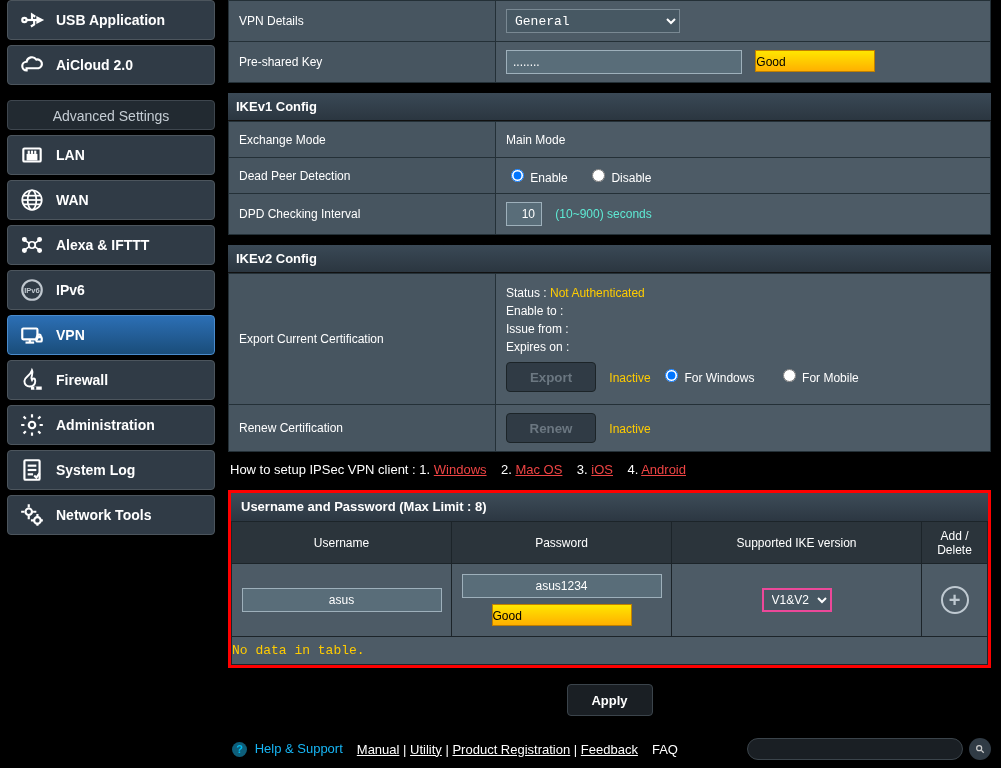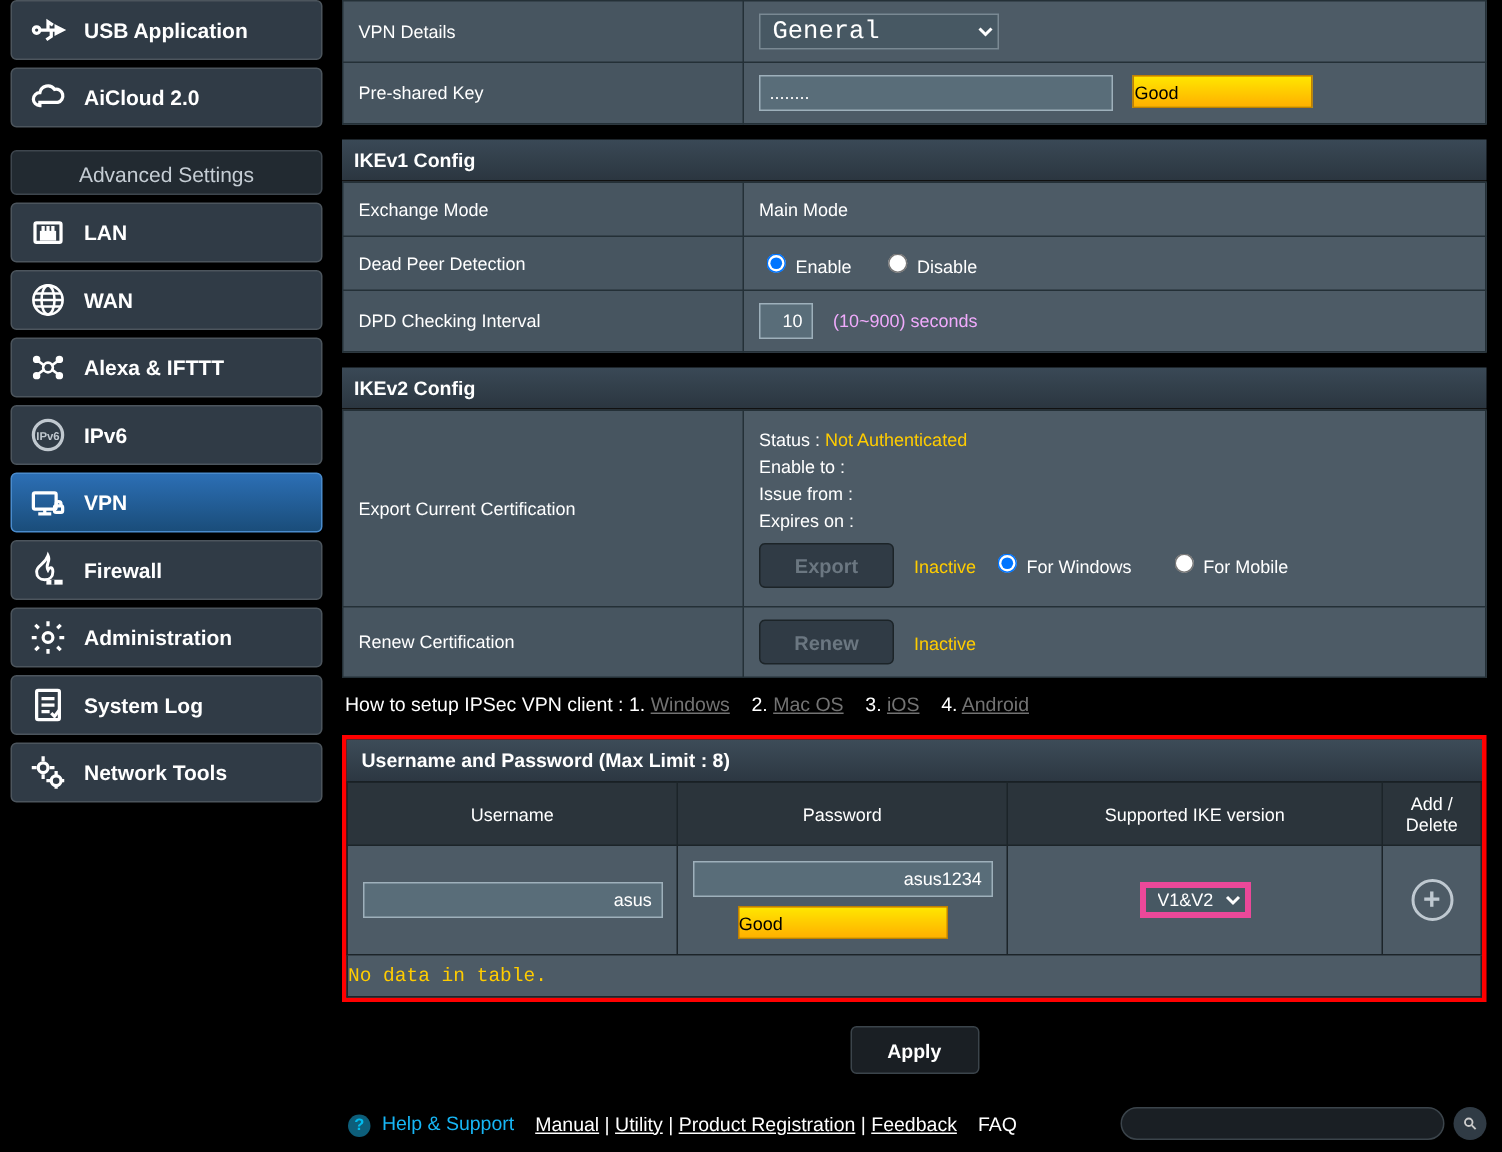--- a/index.html
+++ b/index.html
@@ -9,53 +9,53 @@
 .sb-item{display:flex;align-items:center;height:40px;background:#303b46;border:1px solid #4c555d;border-radius:4px;margin-bottom:5px;padding:0 10px;cursor:pointer;font-weight:bold;font-size:14px}
 .sb-item.sel{background:linear-gradient(#2c6fb5,#1a4d7a);border:1px solid #4a8bcc}
 .sb-icon{width:28px;height:28px;display:flex;align-items:center;justify-content:center;margin-right:10px;font-size:18px}
 .sb-header{height:30px;background:#222a31;border:1px solid #3e464e;border-radius:4px;color:#c5cdd4;text-align:center;line-height:30px;font-size:14px;margin-bottom:5px}
 .main{flex:1;padding:0 10px 10px 6px;min-width:0}
 .section-hdr{background:linear-gradient(#3a4956,#2b3640);height:28px;line-height:28px;padding:0 8px;font-weight:bold;color:#fff;font-size:13px;border-bottom:1px solid #111}
 .formtbl{width:100%;border-collapse:collapse;background:#4d5b66}
 .formtbl td{border:1px solid #243037;padding:8px 10px;height:36px;font-size:12px;color:#fff;vertical-align:middle}
 .formtbl td.lbl{width:267px;background:#475560}
 .formtbl td.val{background:#4d5b66}
-select.asus-sel{background:#475863;color:#fff;border:1px solid #7a8993;height:24px;font-family:'Courier New',monospace;font-size:17px;padding:0 4px;width:160px}
+select.asus-sel{background:#475863;color:#fff;border:1px solid #7a8993;height:24px;font-family:'Courier New',monospace;font-size:13px;padding:0 4px;width:174px}
 input.asus-txt{background:#596d79;color:#fff;border:1px solid #9eb0bb;height:24px;padding:0 6px;font-size:12px}
 input.asus-small{width:36px;text-align:right}
 .good-badge{background:linear-gradient(#ffe600,#ffb000);color:#000;height:22px;line-height:22px;text-align:left;font-size:12px;display:inline-block;width:120px;border:1px solid #c08000}
 .radio-row label{margin-right:16px;font-size:12px}
-.hint{color:#f0abfc;font-size:12px;margin-left:10px}
+.hint{color:#5eead4;font-size:12px;margin-left:10px}
 .gap{height:10px}
 .cert-line{margin:4px 0}
 .btn-gray{background:#303b45;color:#6b7781;border:1px solid #1c2428;height:30px;min-width:90px;font-weight:bold;cursor:not-allowed;border-radius:4px}
 .inactive{color:#ffcc00;font-size:12px;margin-left:10px}
 .howto{font-size:13px;color:#fff;padding:10px 2px}
-.howto a{color:#737373;text-decoration:underline}
+.howto a{color:#ef4444;text-decoration:underline}
 .redbox{border:3px solid #ff0000;margin-top:3px}
 .usr-hdr{background:linear-gradient(#3d4c58,#2c3742);height:28px;line-height:28px;padding:0 10px;font-weight:bold;font-size:13px}
 .usr-table{width:100%;border-collapse:collapse}
 .usr-table th{background:#2b343b;color:#fff;font-weight:normal;font-size:12px;height:42px;border:1px solid #1c2429;text-align:center}
 .usr-table td{background:#4d5b66;border:1px solid #1c2429;text-align:center;padding:10px 8px;height:62px}
-.usr-input{background:#596d79;color:#fff;border:1px solid #9eb0bb;height:24px;padding:0 6px;font-size:12px;width:200px;text-align:right}
+.usr-input{background:#596d79;color:#fff;border:1px solid #9eb0bb;height:24px;padding:0 6px;font-size:12px;width:200px;text-align:center}
 .add-btn{width:28px;height:28px;border:2px solid #bfc9d1;border-radius:50%;display:inline-flex;align-items:center;justify-content:center;color:#bfc9d1;font-size:20px;font-weight:bold;cursor:pointer;background:#4d5b66}
 .nodata{background:#4d5b66;color:#ffcc00;font-family:'Courier New',monospace;height:28px;line-height:28px;border:1px solid #1c2429;border-top:none;font-size:13px}
 .apply-row{text-align:center;padding:16px 0}
 .btn-apply{background:#1a1f24;color:#fff;border:1px solid #3b444b;height:32px;width:86px;border-radius:4px;font-weight:bold;font-size:13px;cursor:pointer}
 .footer{display:flex;align-items:center;padding:6px 0 6px 4px;gap:14px}
 .help-link{color:#17b6f5;font-size:13px}
 .foot-links{color:#fff;font-size:13px}
 .foot-links a{color:#fff;text-decoration:underline}
 .faq{color:#fff;font-size:13px}
 .search-wrap{flex:1;display:flex;justify-content:flex-end;gap:6px}
 .search-box{background:#1a1f24;border:1px solid #3b444b;border-radius:14px;height:22px;width:216px;color:#fff;padding:0 12px}
 .search-btn{width:22px;height:22px;border-radius:50%;background:#303b45;border:none;color:#bbb;cursor:pointer;font-size:12px;display:flex;align-items:center;justify-content:center}
 .help-icon{display:inline-block;width:15px;height:15px;border-radius:50%;background:#0d5e7a;color:#0be;text-align:center;line-height:15px;font-weight:bold;font-size:11px;margin-right:4px}
 .cert-radio label{margin-left:6px;margin-right:14px;font-size:12px}
-.usr-sel{background:#475863;color:#fff;border:4px solid #ec4899;height:24px;font-size:12px;padding:0 4px}
+.usr-sel{background:#475863;color:#fff;border:2px solid #ec4899;height:24px;font-size:12px;padding:0 4px}
 .icon-svg{width:26px;height:26px}
 </style>
 </head>
 <body>
 
 <div class="page">
 
   <div class="sidebar">
     <div class="sb-item">
       <span class="sb-icon">

